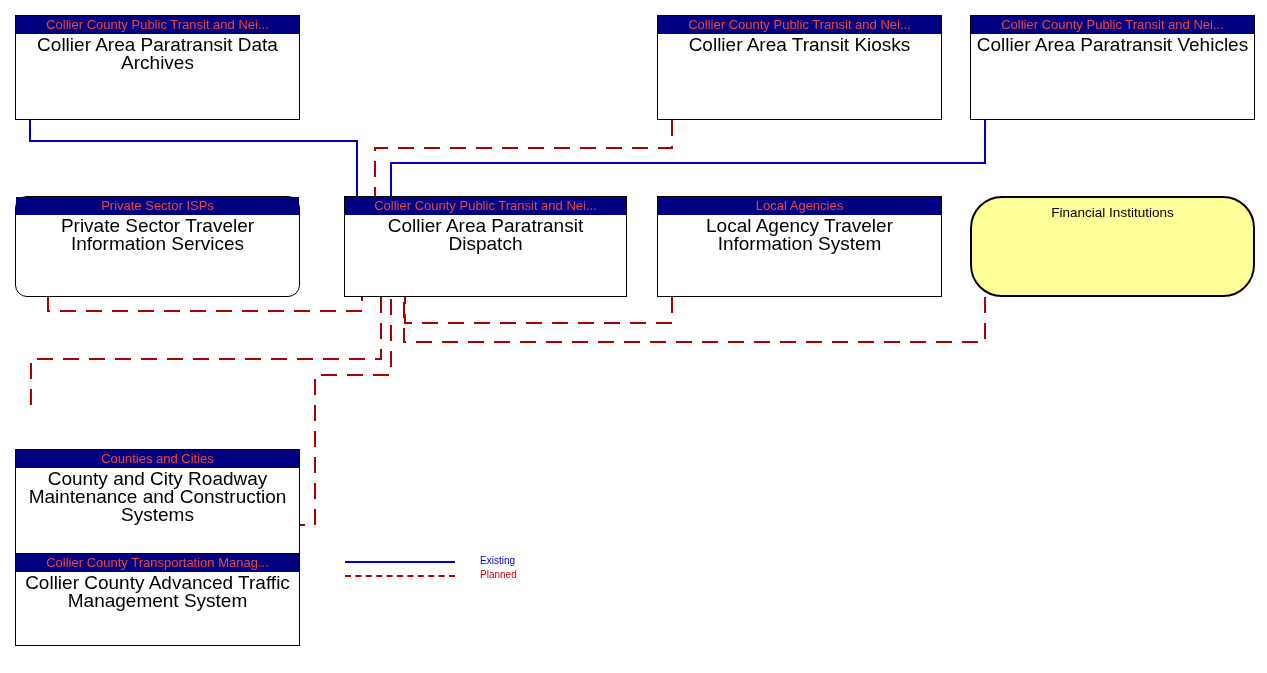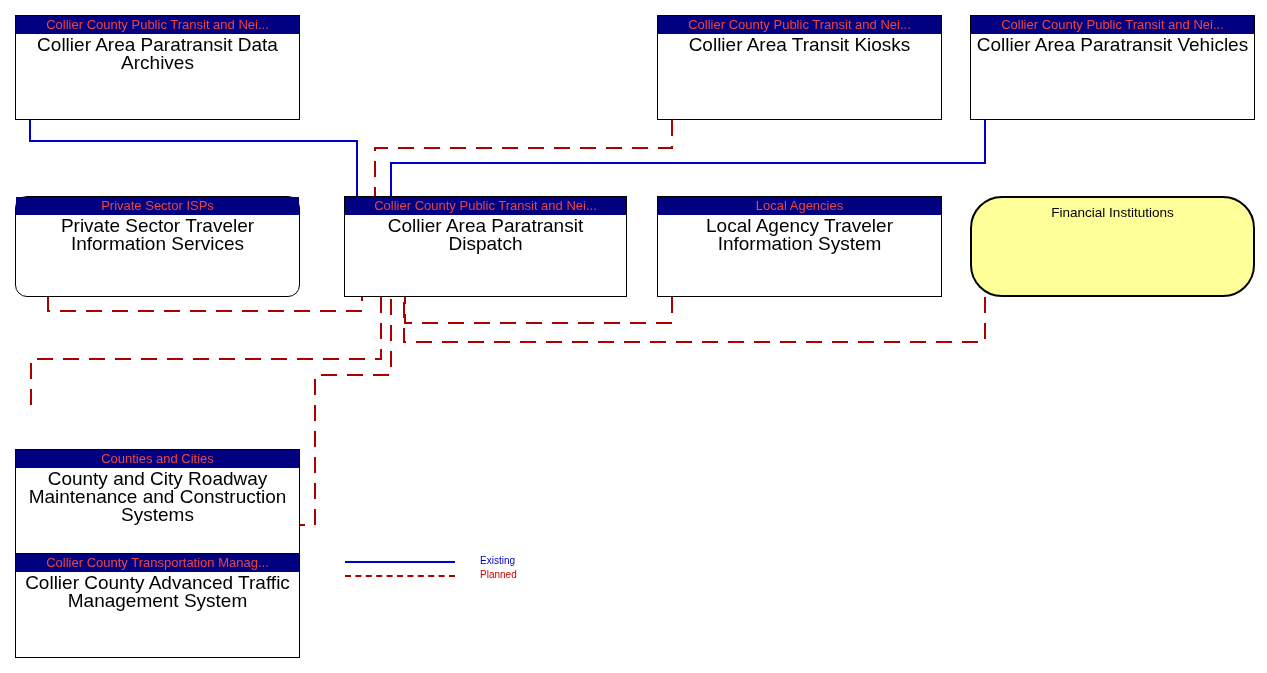--- a/index.html
+++ b/index.html
@@ -141,21 +141,21 @@
         <div class="node-header">Local Agencies</div>
         <div class="node-body">Local Agency Traveler Information System</div>
       </div>
       <div class="node terminator" style="left: 970px; top: 196px; width: 285px; height: 101px;">
         <div class="node-header">Financial Institutions</div>
       </div>
       <div class="node" style="left: 15px; top: 405px; width: 285px; height: 105px; margin-top: 44px;">
         <div class="node-header">Counties and Cities</div>
         <div class="node-body">County and City Roadway Maintenance and Construction Systems</div>
       </div>
-      <div class="node" style="left: 15px; top: 553px; width: 285px; height: 105px;">
+      <div class="node" style="left: 15px; top: 553px; width: 285px; height: 93px;">
         <div class="node-header">Collier County Transportation Manag...</div>
         <div class="node-body">Collier County Advanced Traffic Management System</div>
       </div>
     </div>
 
   <div id="legend" style="left: 345px; top: 555px;">
       <div class="legend-row">
         <div class="legend-swatch existing"></div>
         <div class="legend-label existing">Existing</div>
       </div>

